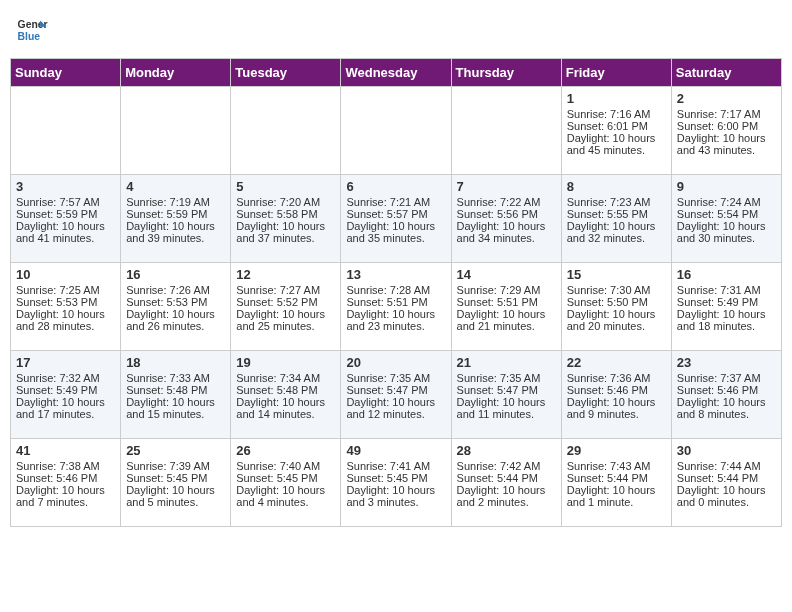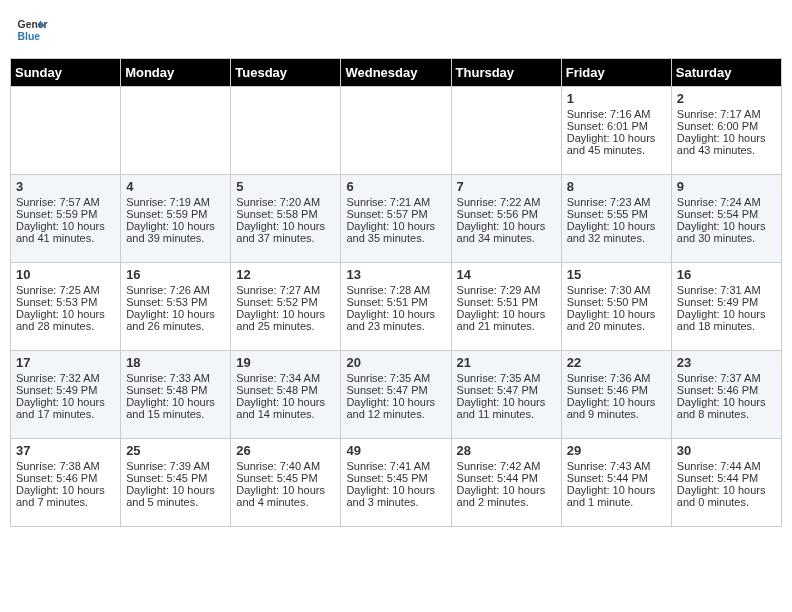--- a/index.html
+++ b/index.html
@@ -37,21 +37,21 @@
     .location {
       font-size: 16px;
       color: #555;
     }
     table {
       width: 100%;
       border-collapse: collapse;
       table-layout: fixed;
     }
     thead th {
-      background-color: #000000;
+      background-color: #701a75;
       color: white;
       font-size: 13px;
       font-weight: bold;
       padding: 6px 4px;
       text-align: left;
       border: 1px solid #ccc;
     }
     td {
       border: 1px solid #ccc;
       vertical-align: top;
@@ -252,21 +252,21 @@
         </td>
         <td>
           <span class="day-num">23</span>
           <div>Sunrise: 7:37 AM</div>
           <div>Sunset: 5:46 PM</div>
           <div>Daylight: 10 hours and 8 minutes.</div>
         </td>
       </tr>
       <tr>
         <td>
-          <span class="day-num">37</span>
+          <span class="day-num">41</span>
           <div>Sunrise: 7:38 AM</div>
           <div>Sunset: 5:46 PM</div>
           <div>Daylight: 10 hours and 7 minutes.</div>
         </td>
         <td>
           <span class="day-num">25</span>
           <div>Sunrise: 7:39 AM</div>
           <div>Sunset: 5:45 PM</div>
           <div>Daylight: 10 hours and 5 minutes.</div>
         </td>

